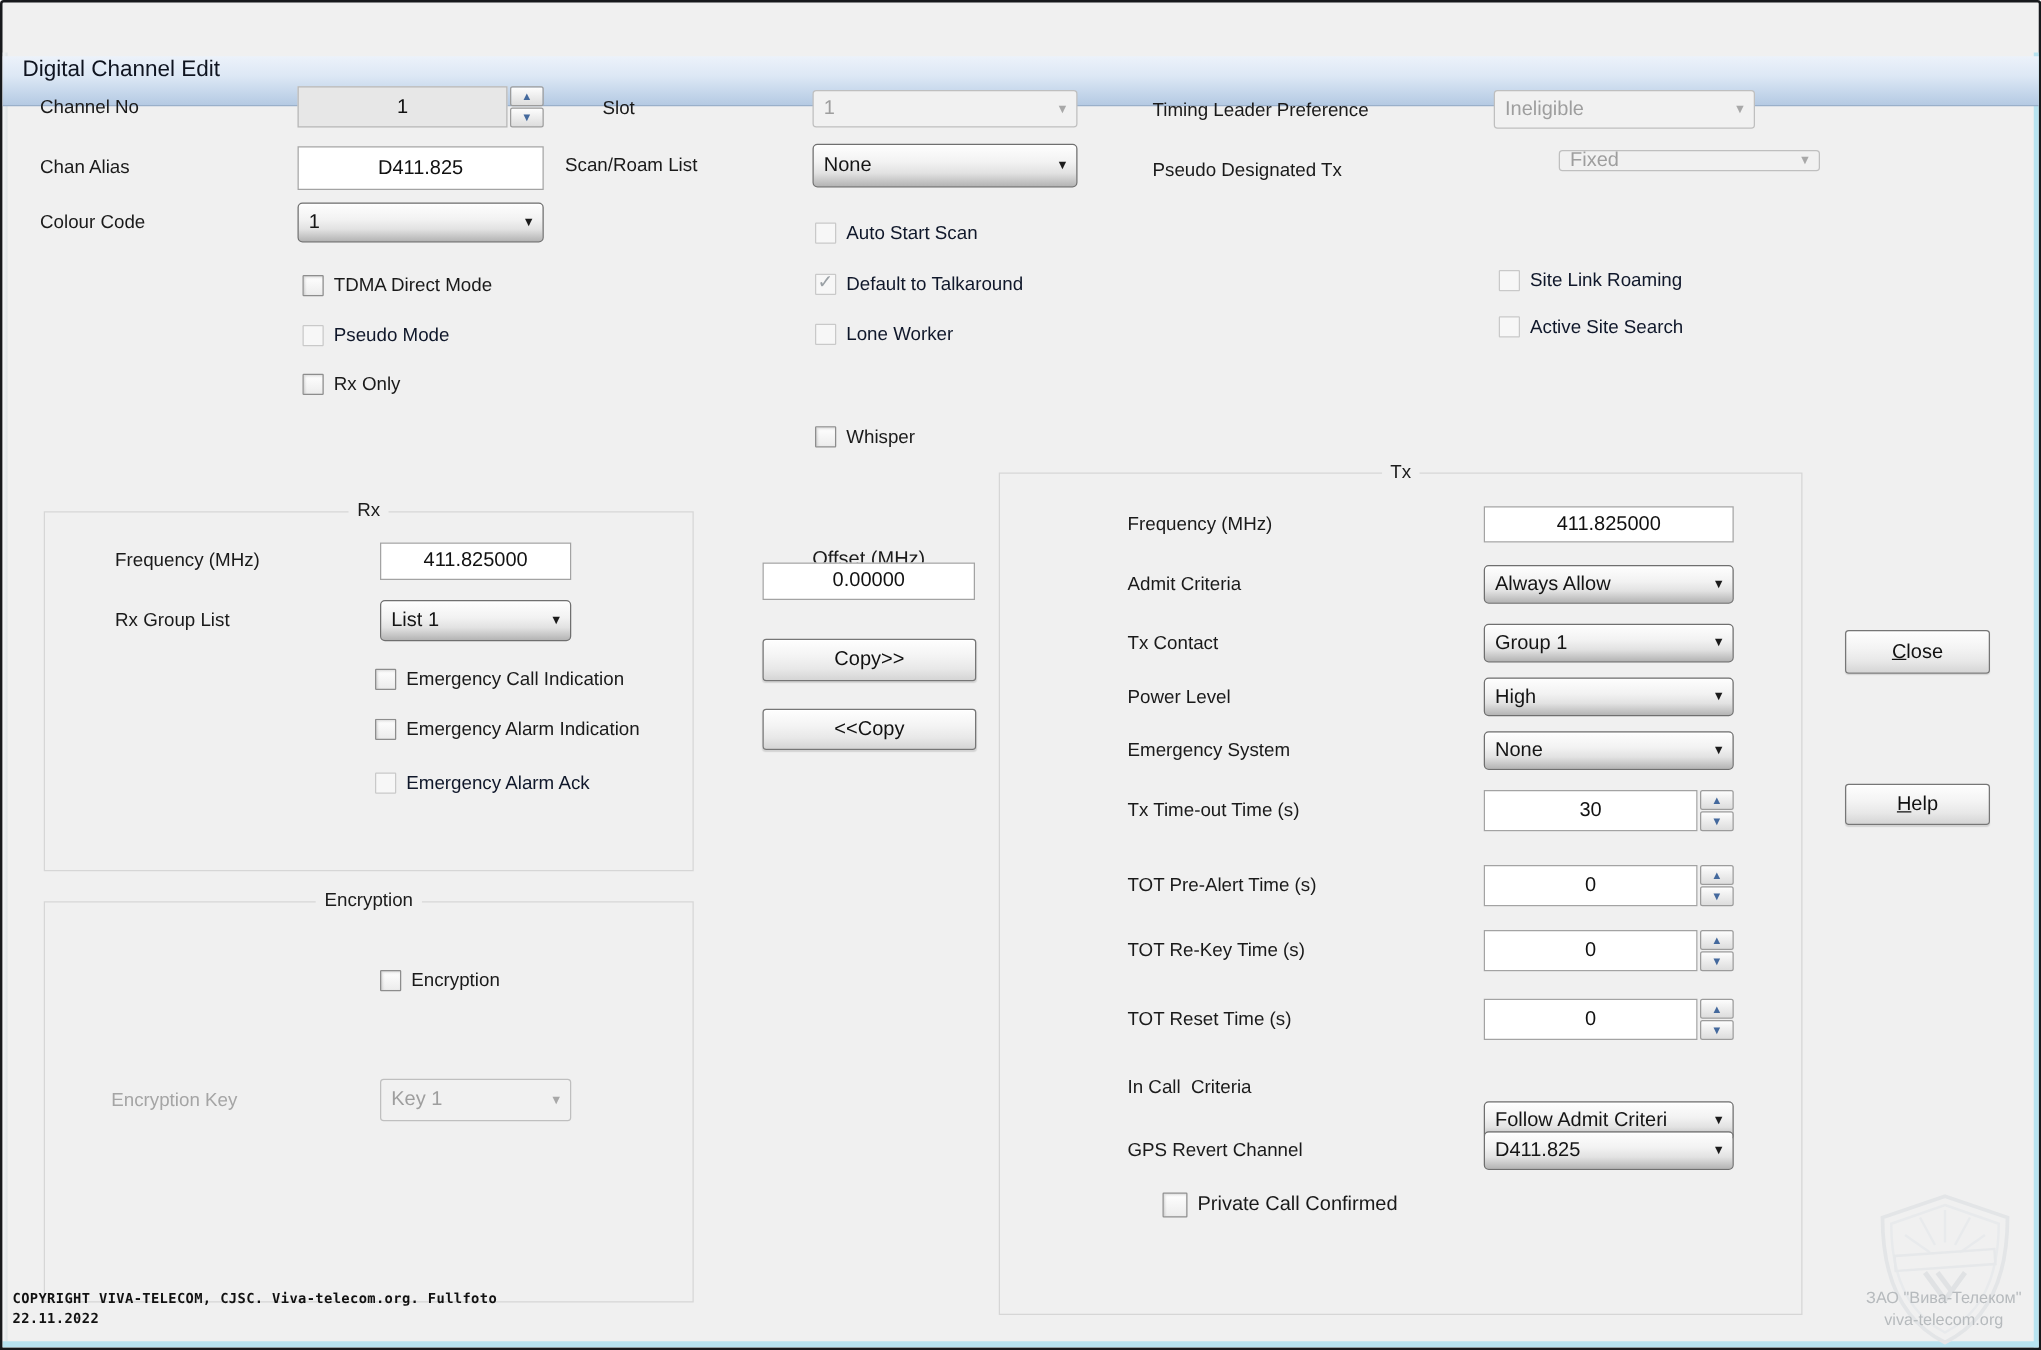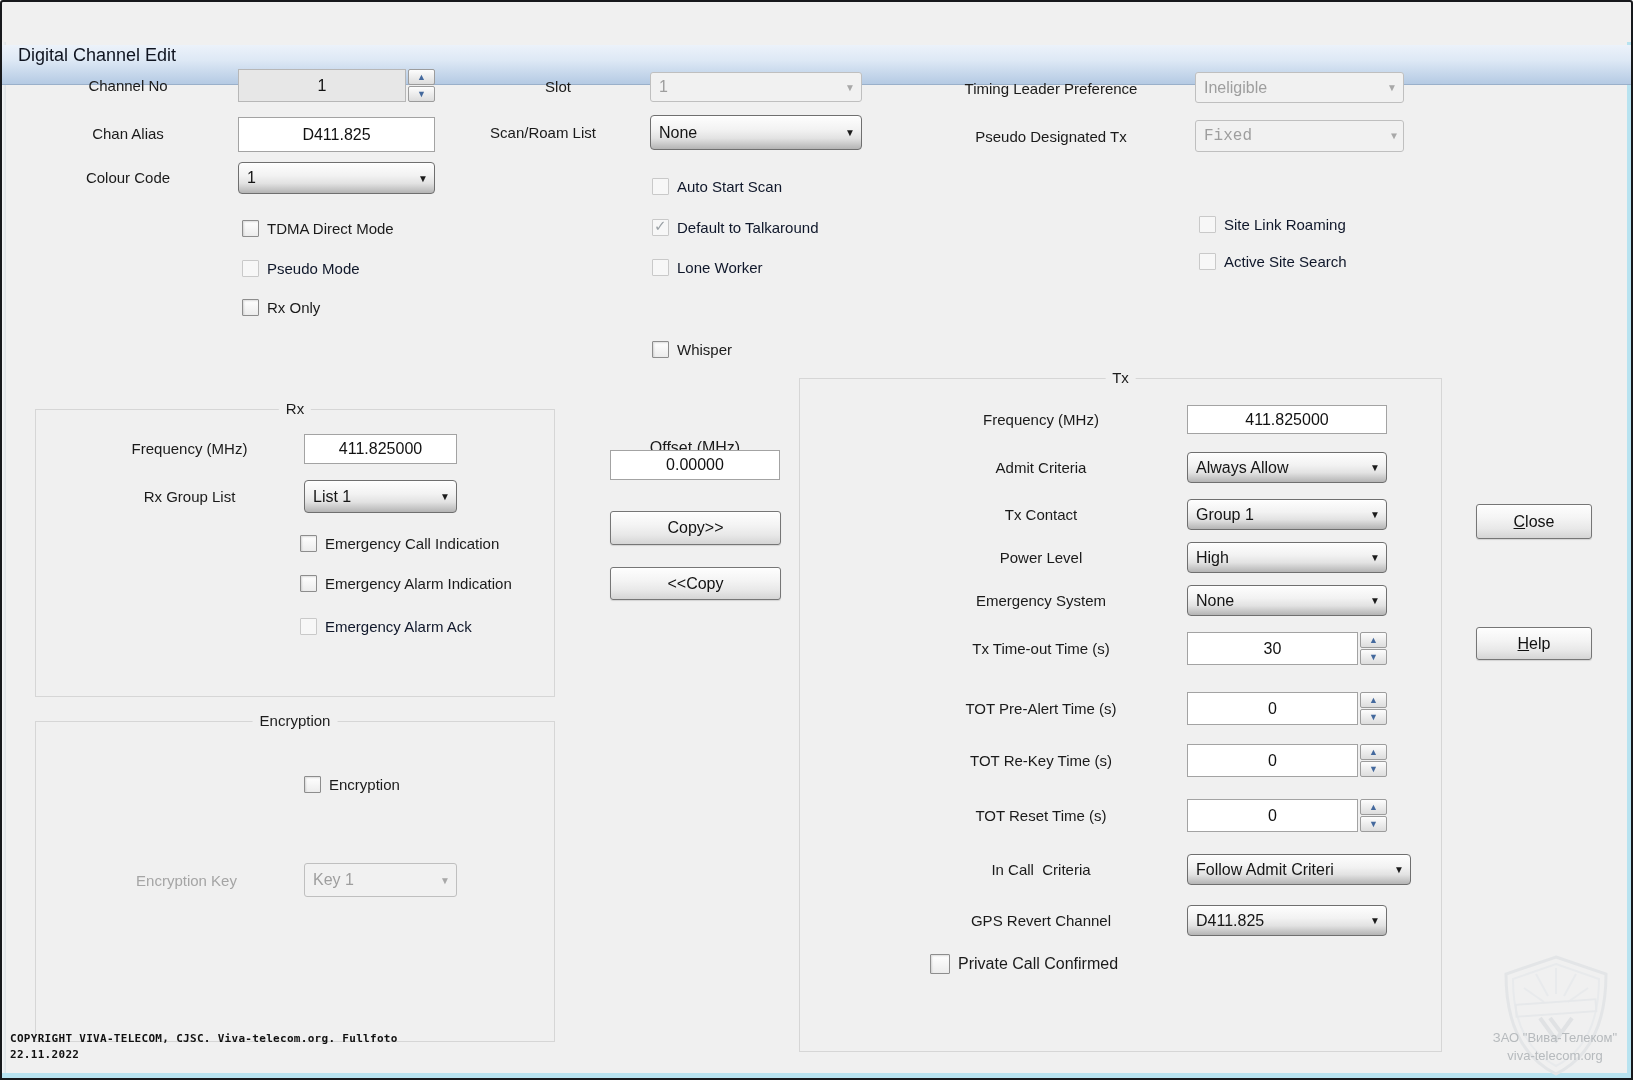--- a/index.html
+++ b/index.html
@@ -8,21 +8,21 @@
           border:2px solid #17191c;border-radius:3px 3px 0 0;overflow:hidden;}
   #titlebar{position:absolute;left:0;top:0;right:0;height:40px;
             background:linear-gradient(#ecf2fa 0%,#dde8f5 40%,#c3d5ea 78%,#b5cae3 100%);
             border-bottom:1px solid #9ab0ca;display:flex;align-items:flex-start;padding-left:16px;
             box-sizing:border-box;font-size:18px;color:#0f1420;margin-top:43px;}
   .edge-right{position:absolute;right:0;top:40px;bottom:0;width:4px;background:#b8e3f0;}
   .edge-bottom{position:absolute;left:0;right:0;bottom:0;height:5px;background:#b8e3f0;}
   .edge-left{position:absolute;left:0;top:40px;bottom:5px;width:4px;background:linear-gradient(90deg,#f5f7f8,#dde2e5);}
 
   .lbl{position:absolute;font-size:15px;color:#1a1a1a;white-space:pre;line-height:20px;}
-  .lbl.r{text-align:center;}
+  .lbl.r{text-align:left;}
   .lbl.c{text-align:center;}
   .lbl.dis{color:#a5a5a5;}
 
   .combo{position:absolute;display:flex;align-items:center;box-sizing:border-box;
          border:1px solid #6f6f6f;border-radius:4px;
          background:linear-gradient(#fefefe 0%,#f2f2f2 42%,#e2e2e2 68%,#b4b4b4 100%);
          box-shadow:inset 0 1px 0 rgba(255,255,255,.9);
          padding:0 6px 0 8px;font-size:16px;color:#151515;}
   .combo .txt{flex:1;white-space:pre;overflow:hidden;}
   .combo .arr{font-size:10px;color:#1b1b1b;margin-left:4px;flex:none;}
@@ -147,21 +147,21 @@
   <div class="field" style="left:608px;top:448px;width:170px;height:30px;">0.00000</div>
   <div class="btn" style="left:608px;top:509px;width:171px;height:34px;">Copy&gt;&gt;</div>
   <div class="btn" style="left:608px;top:565px;width:171px;height:33px;">&lt;&lt;Copy</div>
 
   <div class="lbl r" style="left:920px;top:77px;width:258px;">Timing Leader Preference</div>
   <div class="combo dis" style="left:1193px;top:70px;width:209px;height:31px;">
     <span class="txt">Ineligible</span>
     <span class="arr">▼</span>
   </div>
   <div class="lbl r" style="left:920px;top:125px;width:258px;">Pseudo Designated Tx</div>
-  <div class="combo dis" style="left:1193px;top:118px;width:209px;height:32px;font-family:Liberation Mono, monospace;">
+  <div class="combo dis" style="left:1245px;top:118px;width:209px;height:17px;">
     <span class="txt">Fixed</span>
     <span class="arr">▼</span>
   </div>
   <div class="cbrow" style="left:1197px;top:214px;">
     <div class="cb dis"></div>
     <span class="cl dis">Site Link Roaming</span>
   </div>
   <div class="cbrow" style="left:1197px;top:251px;">
     <div class="cb dis"></div>
     <span class="cl dis">Active Site Search</span>
@@ -280,21 +280,21 @@
       <div class="spinbtn">
           <span class="spinglyph">▲</span>
         </div>
       <div class="spinbtn">
           <span class="spinglyph">▼</span>
         </div>
     </div>
   </div>
 
   <div class="lbl r" style="left:900px;top:858px;width:278px;">In Call  Criteria</div>
-  <div class="combo" style="left:1185px;top:852px;width:224px;height:31px;">
+  <div class="combo" style="left:1185px;top:879px;width:200px;height:31px;">
     <span class="txt">Follow Admit Criteri</span>
     <span class="arr">▼</span>
   </div>
 
   <div class="lbl r" style="left:900px;top:909px;width:278px;">GPS Revert Channel</div>
   <div class="combo" style="left:1185px;top:903px;width:200px;height:31px;">
     <span class="txt">D411.825</span>
     <span class="arr">▼</span>
   </div>
 

